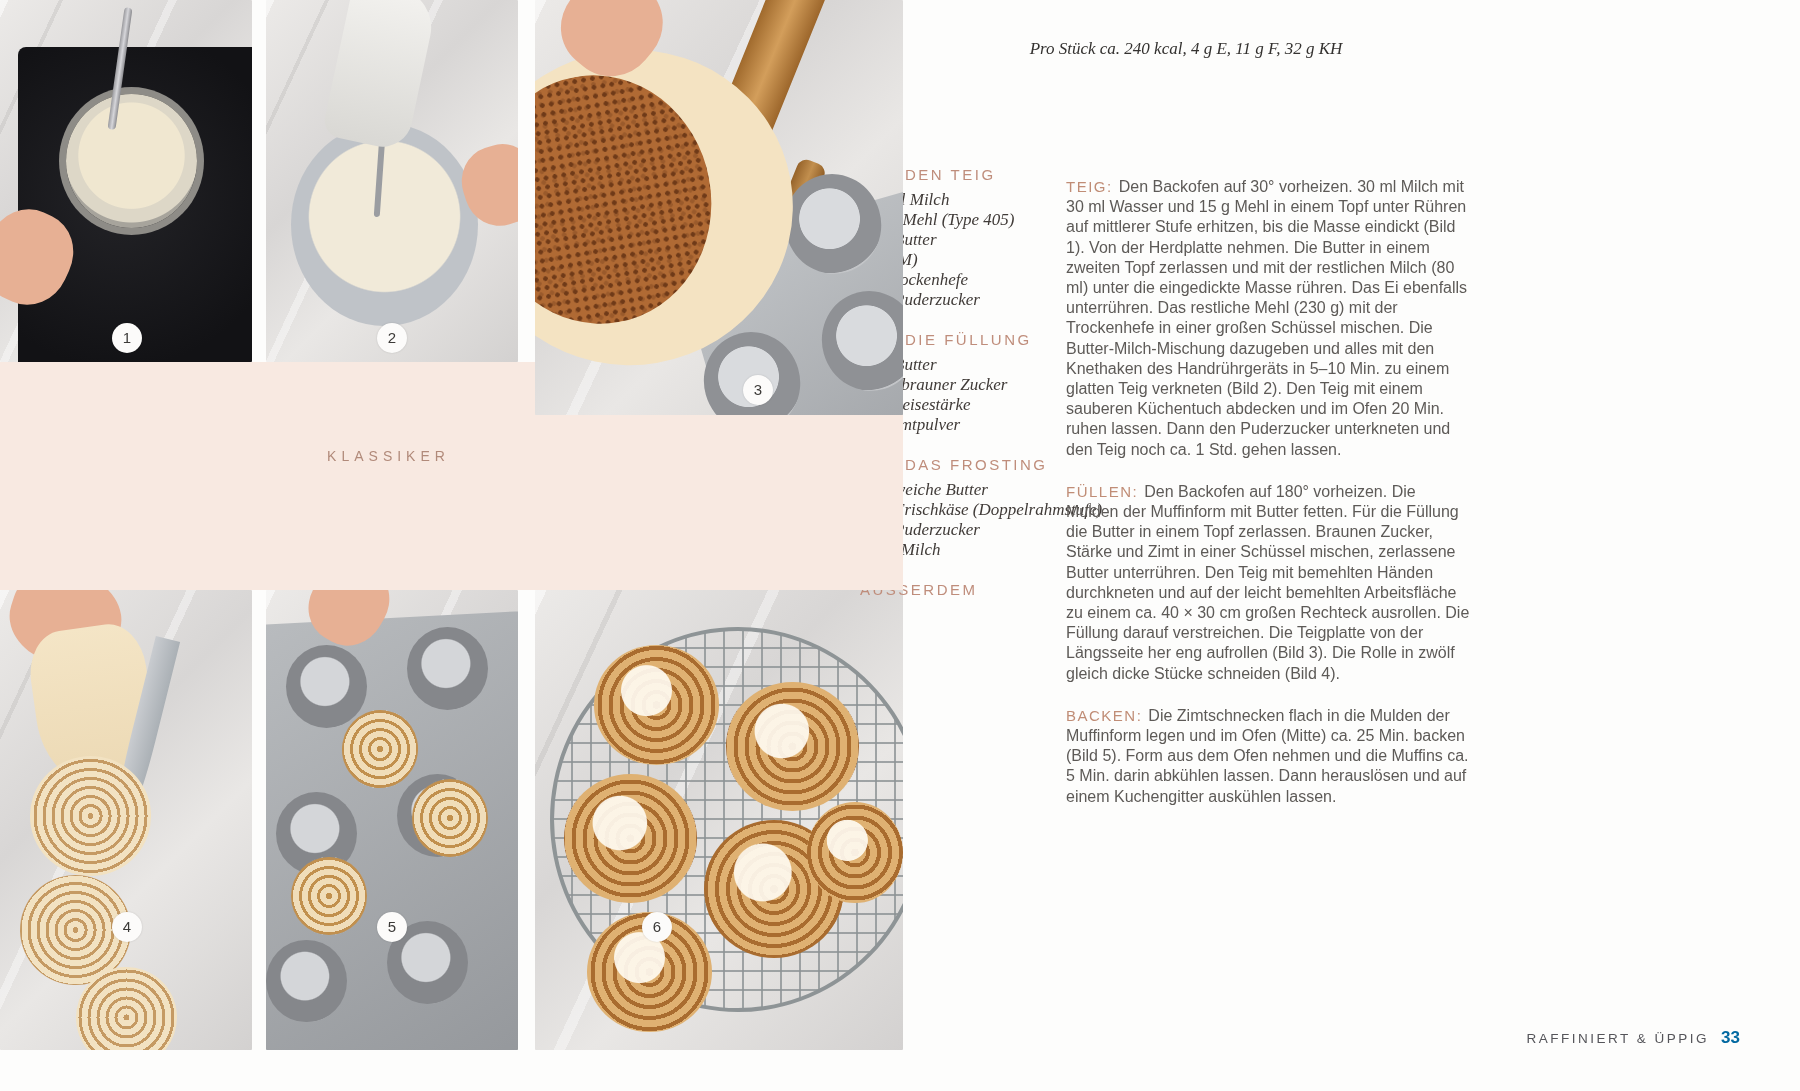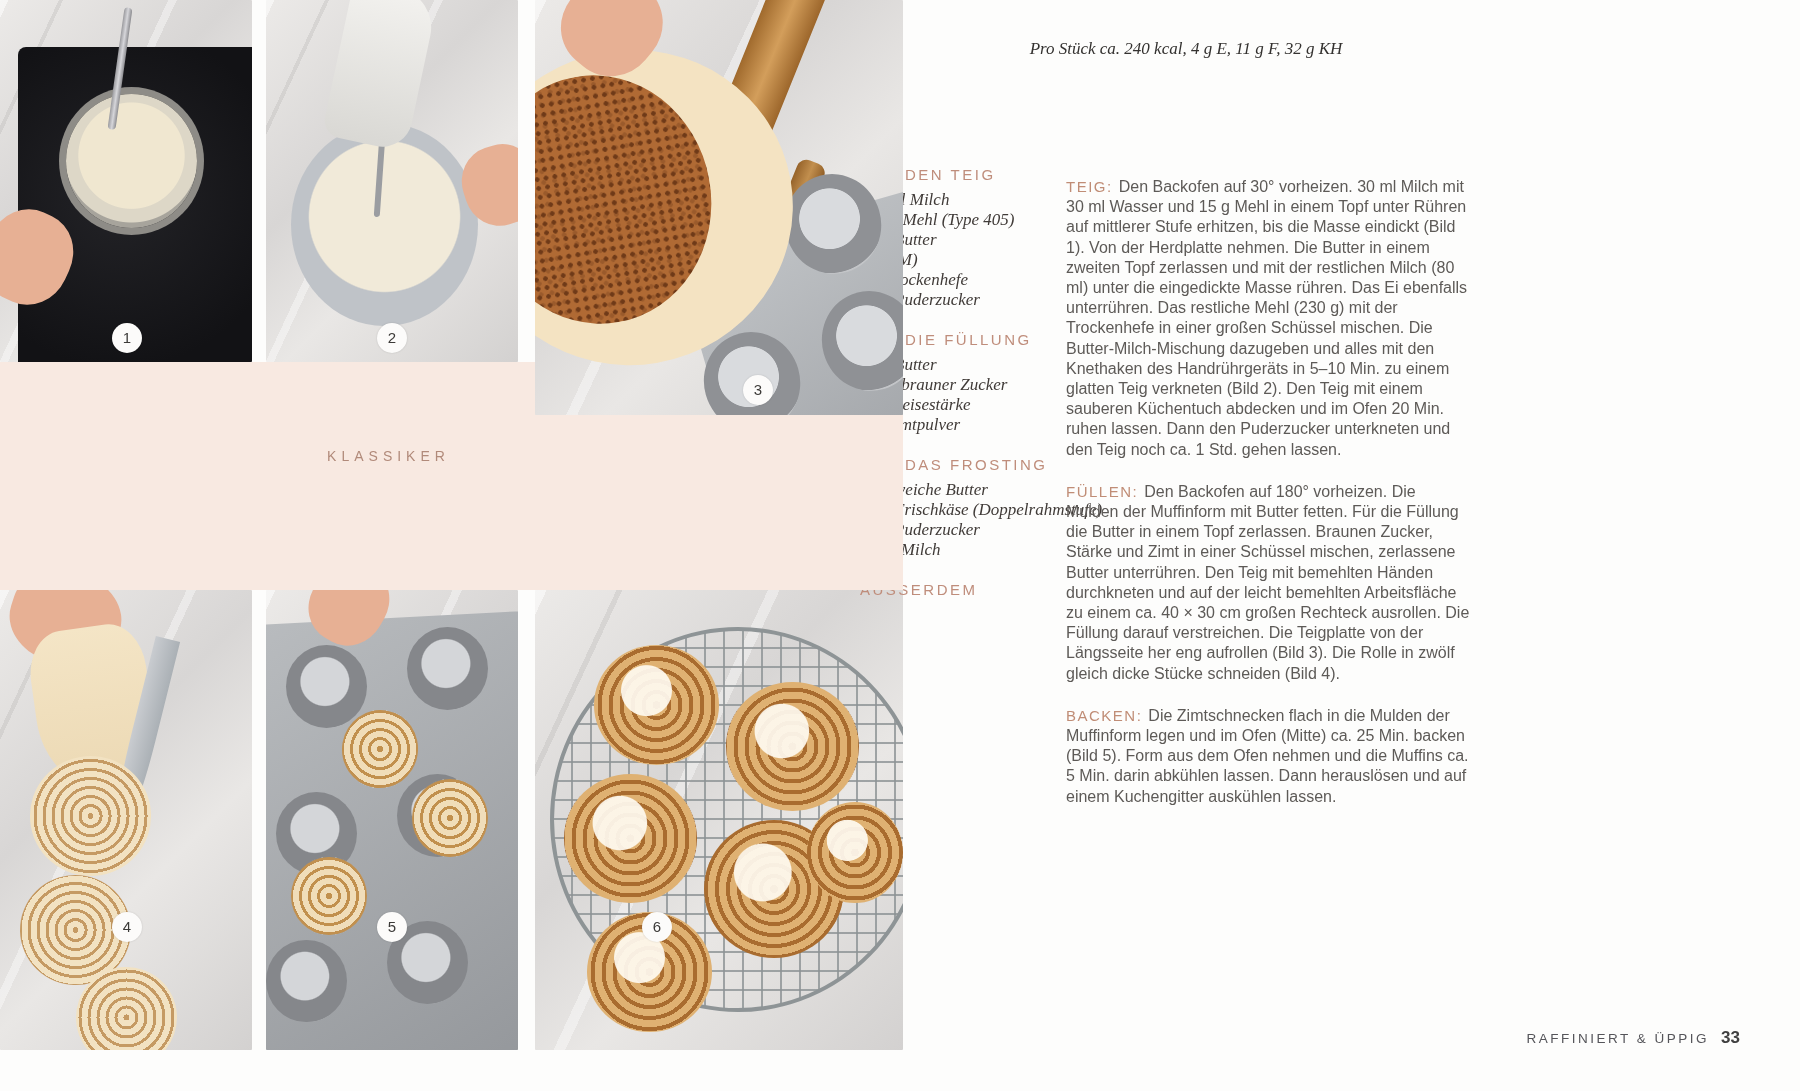--- a/index.html
+++ b/index.html
@@ -111,21 +111,21 @@
   }
   .tip-head{font-size:15px;font-weight:bold;letter-spacing:2px;color:#7b4a52;margin-bottom:8px;}
   .tip-text{font-size:15.5px;line-height:20px;color:#a18a8c;}
   .steps-col{position:absolute;left:1066px;top:161px;width:404px;}
   .step{font-size:16px;line-height:20.2px;color:#5d5a57;margin-bottom:22px;text-align:left;}
   .step-label{color:#c08d76;letter-spacing:1.5px;font-size:15px;margin-right:6px;}
   .footer{
     position:absolute;top:1028px;right:60px;display:flex;align-items:center;gap:12px;z-index:4;
   }
   .footer-label{font-size:13.5px;letter-spacing:2.5px;color:#55555a;}
-  .footer-page{font-size:17px;font-weight:bold;color:#404040;}
+  .footer-page{font-size:17px;font-weight:bold;color:#0369a1;}
 </style>
 </head>
 <body>
 
 <div class="band"></div>
 
 <div class="photo ph1">
   <div class="shape cooktop"></div>
   <div class="shape hand-l"></div>
   <div class="shape pot"></div>

